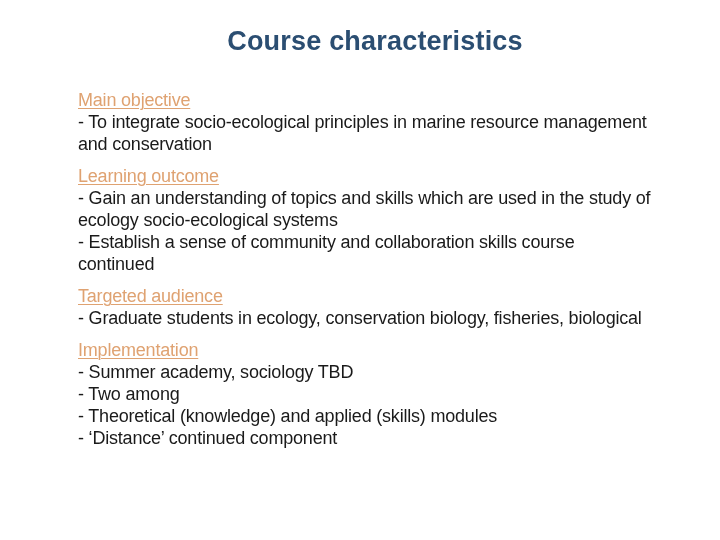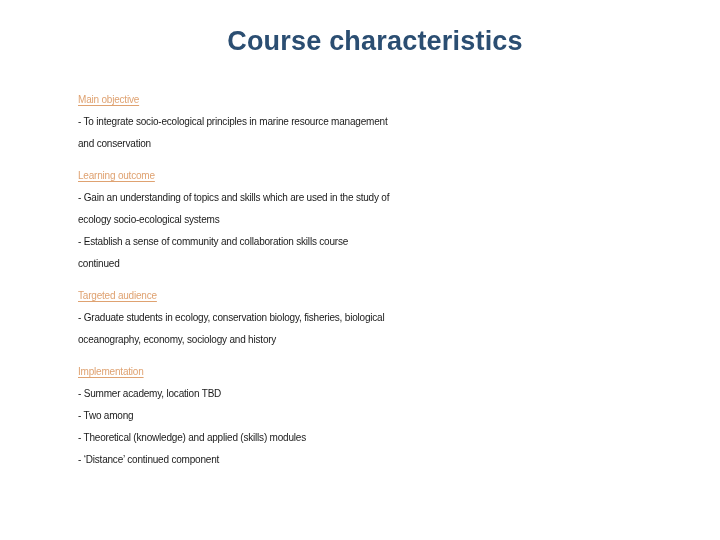--- a/index.html
+++ b/index.html
@@ -26,21 +26,21 @@
     font-size: 27px;
     font-weight: bold;
     letter-spacing: 0.2px;
     color: var(--title, #2b4e72);
   }
   .content {
     position: absolute;
     top: 89px;
     left: 78px;
     width: 560px;
-    font-size: 10px;
+    font-size: 18px;
     line-height: 22px;
     letter-spacing: -0.2px;
     color: var(--body, #1a1a1a);
   }
   .section + .section {
     margin-top: 10px; 
   }
   .hdr {
     color: var(--heading, #dfa271);
     text-decoration: underline;
@@ -70,25 +70,24 @@
       <div class="hdr">Learning outcome</div>
       <div class="line">- Gain an understanding of topics and skills which are used in the study of</div>
       <div class="line">ecology socio-ecological systems</div>
       <div class="line">- Establish a sense of community and collaboration skills course</div>
       <div class="line">continued</div>
     </div>
 
     <div class="section">
       <div class="hdr">Targeted audience</div>
       <div class="line">- Graduate students in ecology, conservation biology, fisheries, biological</div>
-      <div class="line">oceanography, economy, sociology and history</div>
     </div>
 
     <div class="section">
       <div class="hdr">Implementation</div>
-      <div class="line">- Summer academy, location TBD</div>
+      <div class="line">- Summer academy, sociology TBD</div>
       <div class="line">- Two among</div>
       <div class="line">- Theoretical (knowledge) and applied (skills) modules</div>
       <div class="line">- ‘Distance’ continued component</div>
     </div>
 
   </div>
 </div>
 
 </body></html>

